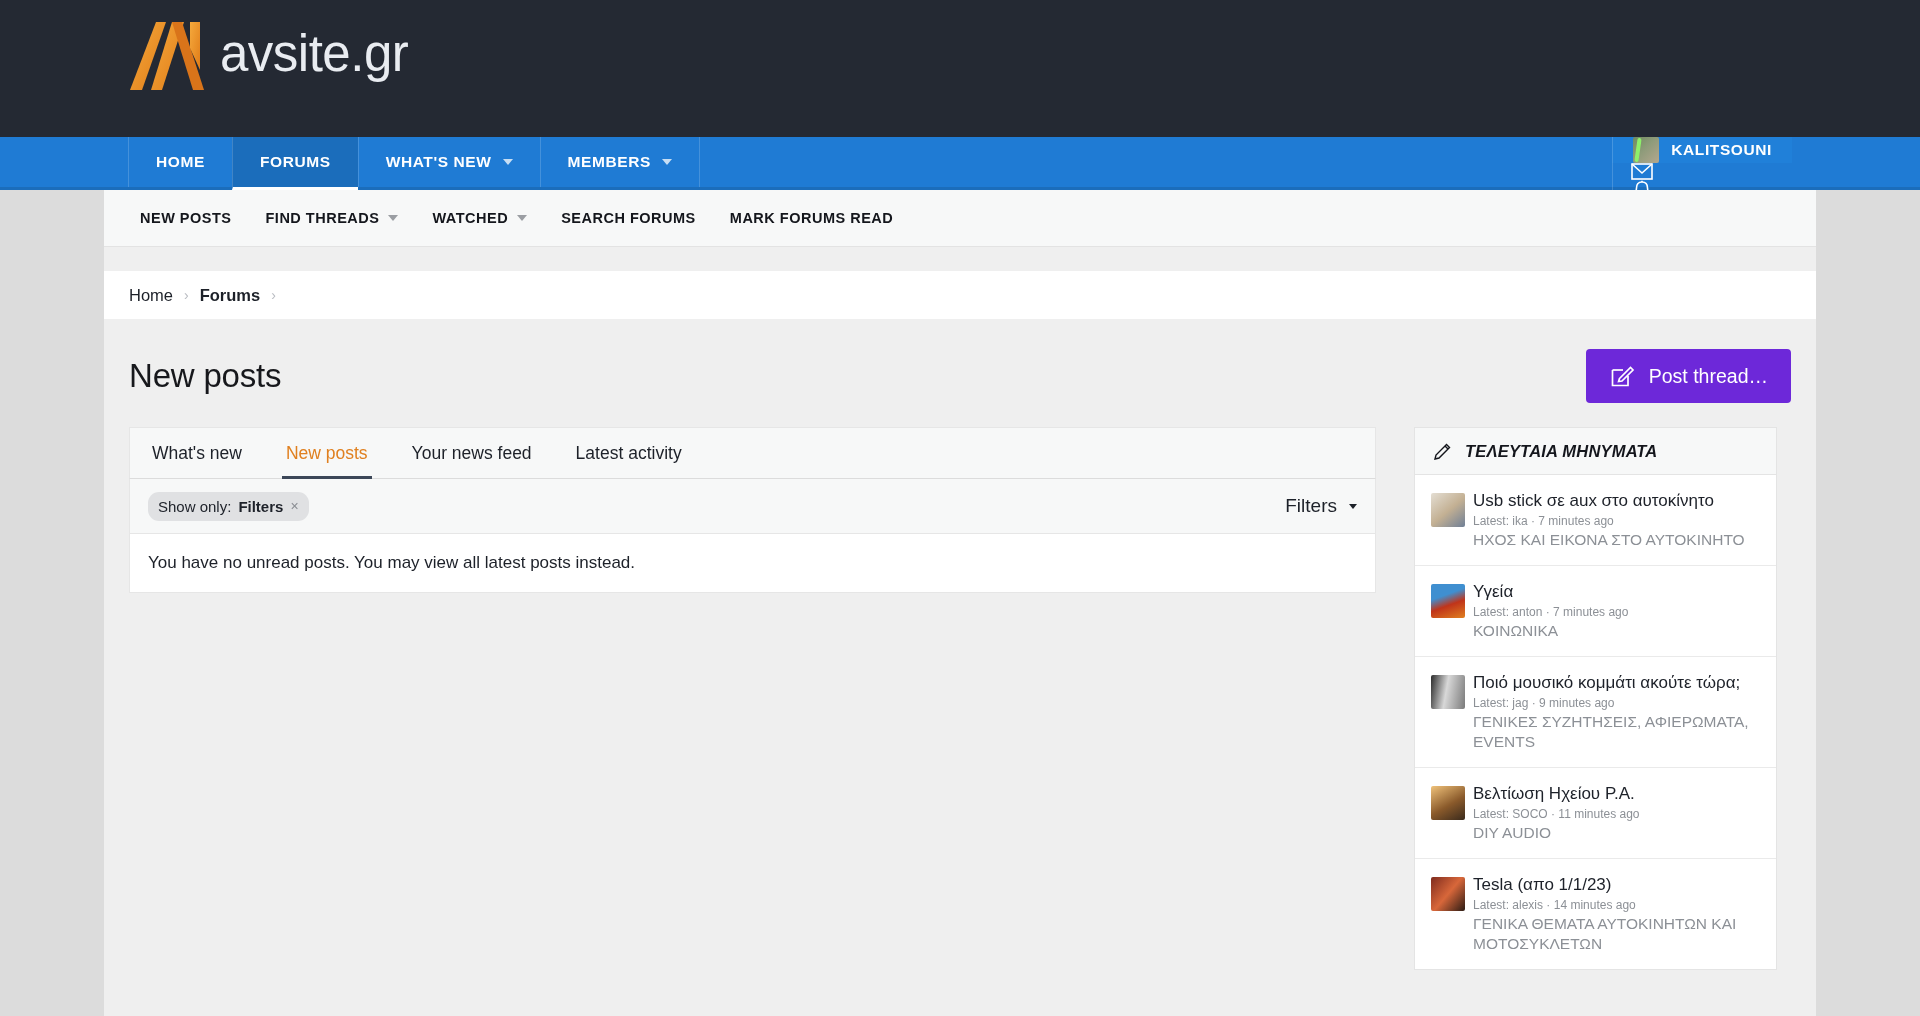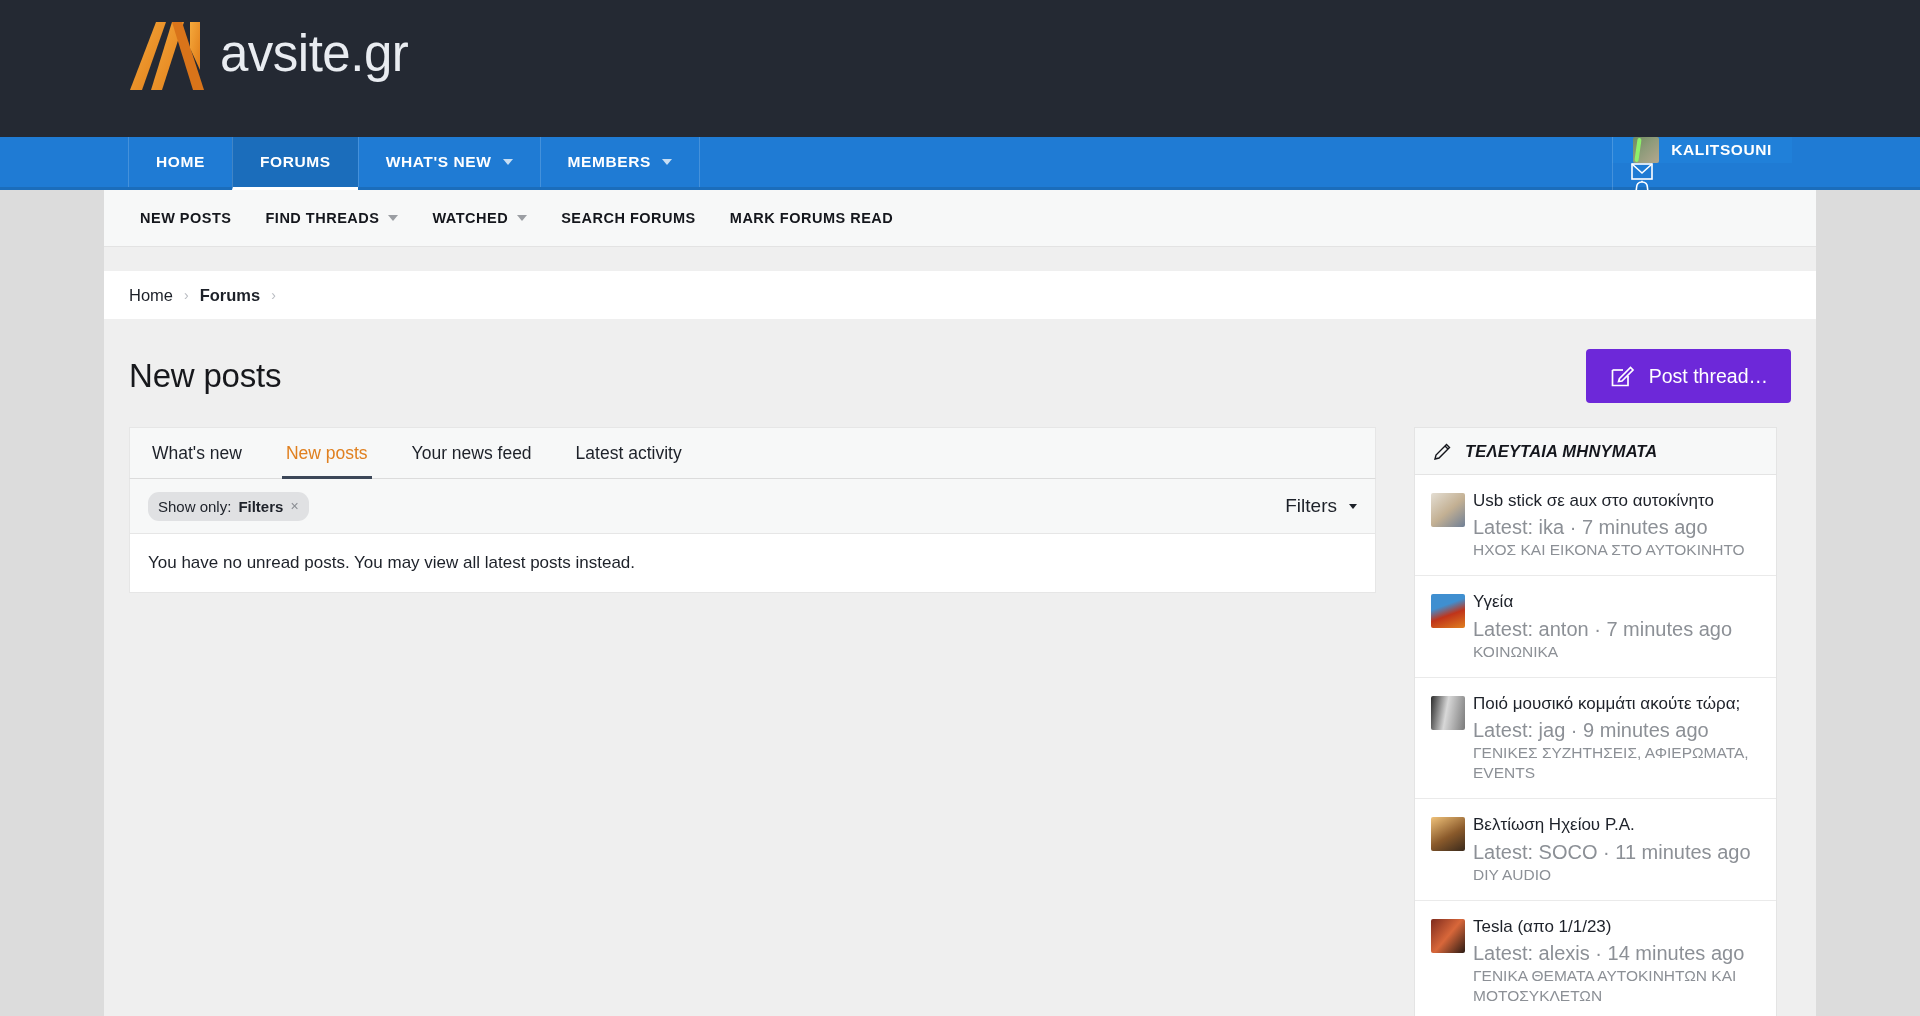--- a/index.html
+++ b/index.html
@@ -335,21 +335,21 @@
     flex: none;
     margin-top: 3px;
   }
   .si-title {
     font-size: 17px;
     color: #1d2129;
     line-height: 1.25;
     cursor: pointer;
   }
   .si-meta {
-    font-size: 20px;
+    font-size: 12px;
     color: #8c9096;
     margin-top: 3px;
     line-height: 1.3;
   }
   .si-forum {
     font-size: 15.5px;
     color: #8c9096;
     line-height: 1.3;
   }
   svg { display: block; }

